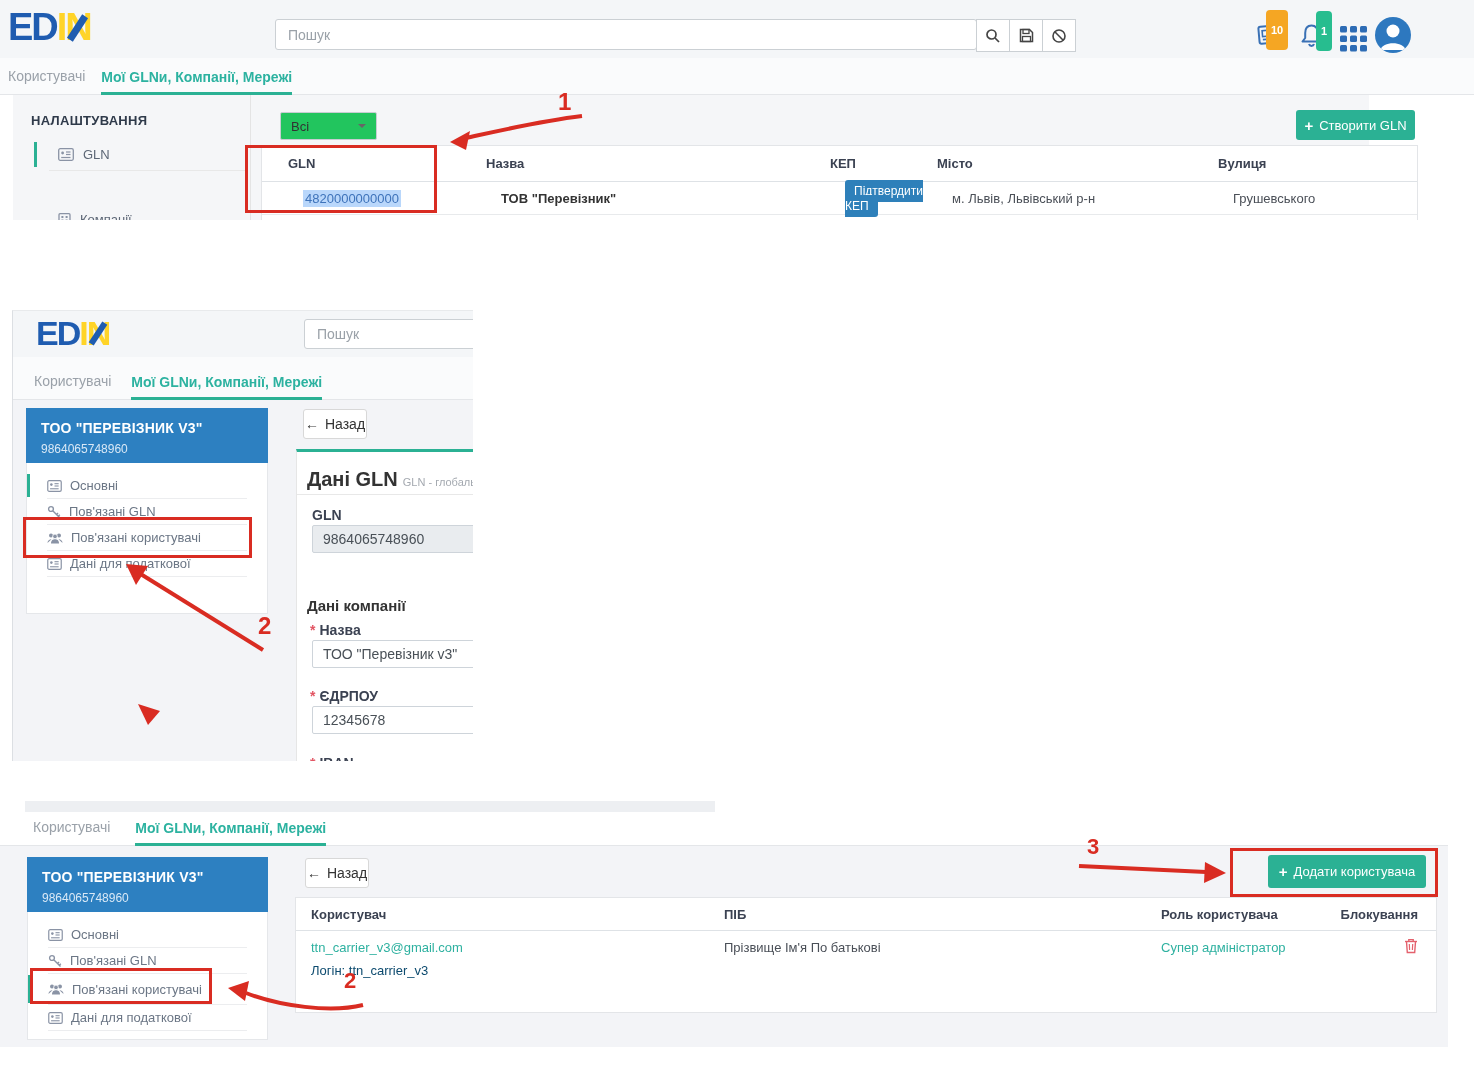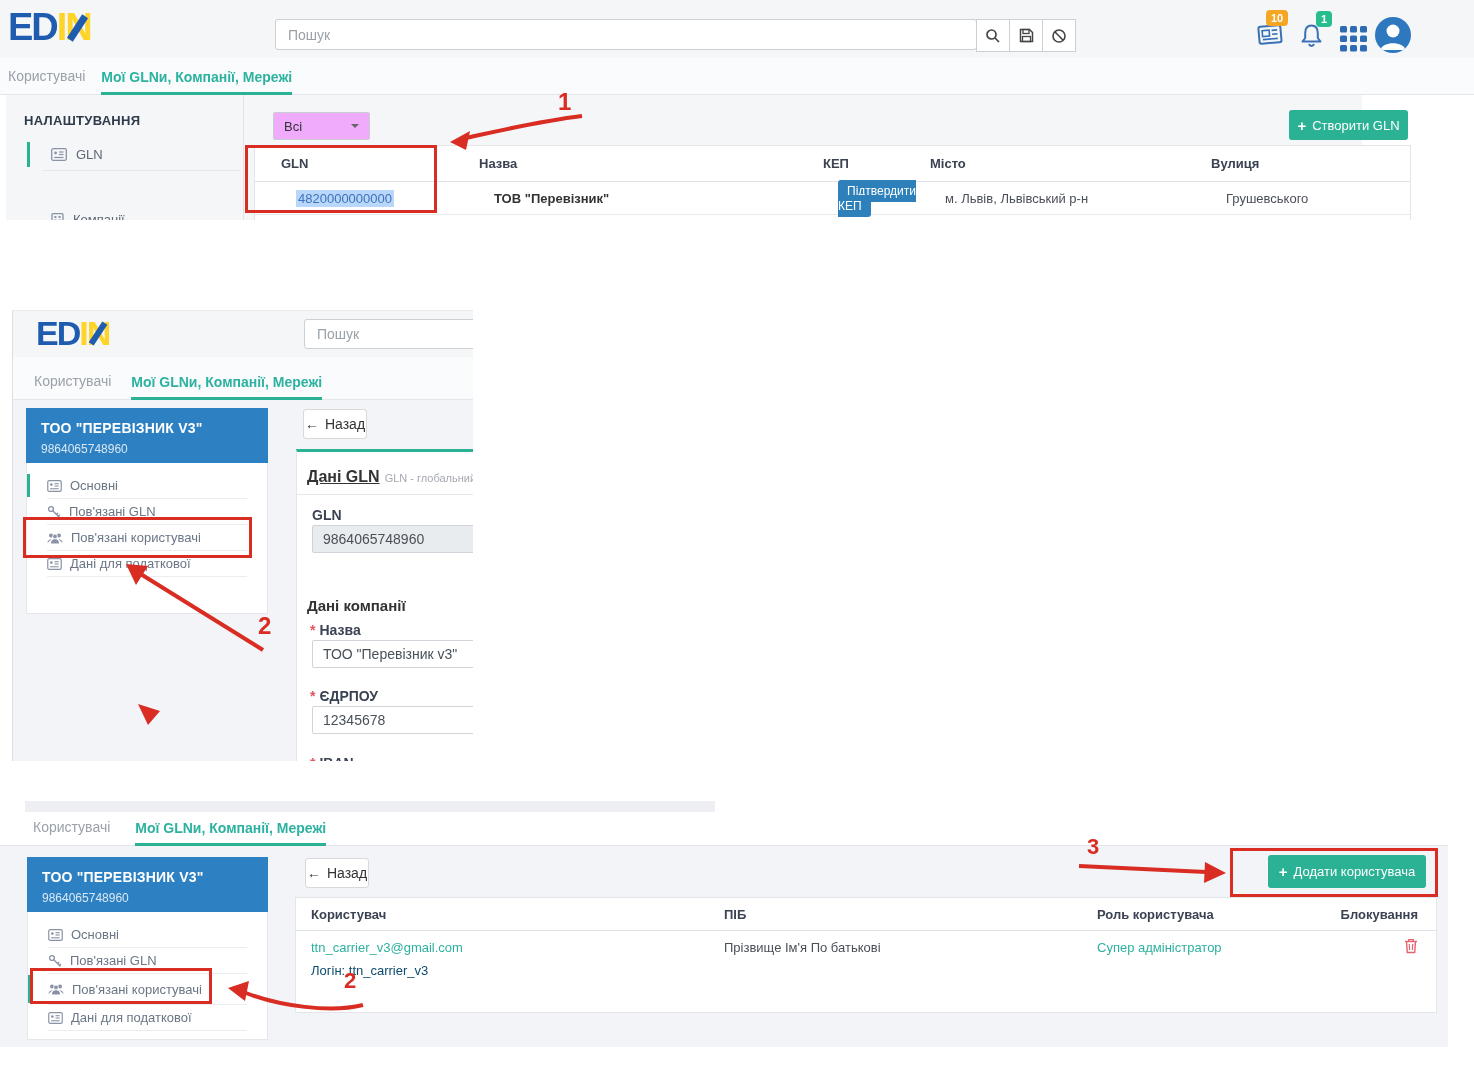--- a/index.html
+++ b/index.html
@@ -15,21 +15,21 @@
   .logo{font-weight:bold;letter-spacing:-2px;line-height:1;}
   .logo .lb{color:#1f5cb0;} .logo .ly{color:#ffd428;}
   .n-wrap{position:relative;display:inline-block;color:#ffd428;}
   .n-diag{position:absolute;background:#1f5cb0;transform:rotate(33deg);}
   .search{border:1px solid #cbd0d4;border-radius:3px;background:#fff;color:#333;
     font-size:14px;padding:0 12px;outline:none;box-sizing:border-box;}
   .search::placeholder{color:#9aa1a8;}
   .sbtn{width:34px;height:33px;background:#fff;border:1px solid #cbd0d4;display:flex;
     align-items:center;justify-content:center;box-sizing:border-box;margin-left:-1px;}
   .badge{position:absolute;font-size:11px;font-weight:bold;color:#fff;border-radius:4px;
-    padding:1px 5px;line-height:14px;}
+    padding:13px 5px;line-height:14px;}
   .badge.orange{background:#f5a623;} .badge.green{background:#27bd8f;}
   
   .tabs{display:flex;align-items:flex-end;border-bottom:1px solid #e4e6e9;background:#fafbfc;box-sizing:border-box;}
   .tab{font-size:14px;color:#9aa1a9;padding-bottom:10px;white-space:nowrap;cursor:pointer;}
   .tab.active{color:#2cb2a0;font-weight:bold;border-bottom:3px solid #2bb194;padding-bottom:7px;margin-bottom:-1px;}
   
   .card{background:#fff;border:1px solid #e3e5e8;box-sizing:border-box;}
   .content-bg{background:#f3f4f7;}
   .btn-green{background:#2bb194;color:#fff;border:none;border-radius:3px;font-size:13px;
     display:flex;align-items:center;justify-content:center;font-family:inherit;cursor:pointer;}
@@ -48,37 +48,37 @@
   .bluepanel .bp-gln{font-size:12px;color:#d9e8f6;margin-top:6px;}
   .menu-card{background:#fff;border:1px solid #e5e7ea;border-top:none;box-sizing:border-box;padding-top:10px;}
   .menu-item{position:relative;display:flex;align-items:center;gap:8px;font-size:13px;color:#6b7685;
     height:25px;margin:0 20px;border-bottom:1px solid #ecedef;cursor:pointer;white-space:nowrap;}
   .menu-item.active::before{content:"";position:absolute;left:-20px;top:1px;bottom:1px;width:3px;background:#2bb194;}
   
   .trow{display:flex;align-items:center;box-sizing:border-box;}
   .th{font-size:13px;font-weight:bold;color:#3b4252;}
   .td{font-size:13px;color:#4a4f57;}
   .tc1{width:198px;} .tc2{width:344px;} .tc3{width:107px;} .tc4{width:281px;} .tc5{flex:1;}
-  .bc1{width:413px;} .bc2{width:373px;} .bc3{width:154px;} .bc4{flex:1;text-align:right;padding-right:18px;}
+  .bc1{width:413px;} .bc2{width:437px;} .bc3{width:154px;} .bc4{flex:1;text-align:right;padding-right:18px;}
   .sel{background:#b9d7fb;color:#3e73ba;padding:1px 2px;}
   .bold{font-weight:bold;color:#333;}
   .teal-link{color:#2eb1a0;cursor:pointer;text-decoration:none;}
   
   .form-card{background:#fff;border:1px solid #e6e6e6;border-top:3px solid #2bb194;box-sizing:border-box;}
-  .f-title{font-size:16px;font-weight:bold;color:#333;text-decoration:underline;}
+  .f-title{font-size:20px;font-weight:bold;color:#333;}
   .f-sub{font-size:11px;color:#a4a9b0;font-weight:normal;margin-left:5px;white-space:nowrap;}
   .f-label{font-size:14px;font-weight:bold;color:#3b4252;}
   .req{color:#e25563;margin-right:4px;}
   .f-input{box-sizing:border-box;height:28px;border:1px solid #ced4da;border-radius:2px;background:#fff;
     font-size:14px;color:#495057;padding:0 10px;font-family:inherit;outline:none;}
   .f-input[disabled]{background:#e9ecef;color:#495057;}
   .f-sep{border-top:1px solid #e8e8e8;}
   .section-title{font-size:15px;font-weight:bold;color:#333;}
   
-  .selectbox{background:#f0abfc;border:1px solid #c8cdd2;border-radius:2px;display:flex;align-items:center;
+  .selectbox{background:#22c55e;border:1px solid #c8cdd2;border-radius:2px;display:flex;align-items:center;
     justify-content:space-between;font-size:13px;color:#333;padding:0 10px;box-sizing:border-box;cursor:pointer;}
   .chev{width:0;height:0;border:4px solid transparent;border-top-color:#666;margin-top:4px;}
   
   .redbox{position:absolute;border:3px solid #d92c22;z-index:40;pointer-events:none;}
   .redlabel{position:absolute;color:#d92c22;font-weight:bold;z-index:55;pointer-events:none;}
   #arrows{position:absolute;left:0;top:0;z-index:50;pointer-events:none;}
   .strip{background:#edeff2;border-bottom:1px solid #dfe2e5;}
   .icon{display:inline-flex;align-items:center;justify-content:center;}
 </style>
 </head>
@@ -171,21 +171,21 @@
               <path d="M6.5 34 C8 25 30 25 31.5 34 Z" fill="#fff"></path>
             </g>
           </svg>
       </span>
     </div>
   </div>
   <div class="tabs abs" style="left:0;top:58px;width:1474px;height:37px;padding-left:8px;gap:16px;">
     <span class="tab">Користувачі</span>
     <span class="tab active">Мої GLNи, Компанії, Мережі</span>
   </div>
-  <div class="content-bg abs" style="left:6px;top:95px;width:1356px;height:125px;background:#f5f6f8;">
+  <div class="content-bg abs" style="left:13px;top:95px;width:1356px;height:125px;background:#f5f6f8;">
     <div class="abs" style="left:0;top:0;width:237px;height:125px;border-right:1px solid #e4e4e4;">
       <div class="side-title abs" style="left:18px;top:18px;">НАЛАШТУВАННЯ</div>
       <div class="side-item active abs" style="left:18px;top:44px;width:199px;box-sizing:border-box;">
         <span class="icon">
           <svg width="16" height="13" viewBox="0 0 16 13">
               <rect x="0.7" y="0.7" width="14.6" height="11.6" rx="1.5" fill="none" stroke="#8a93a5" stroke-width="1.3"></rect>
               <circle cx="4.6" cy="5" r="1.4" fill="#8a93a5"></circle>
               <line x1="8" y1="4" x2="12.5" y2="4" stroke="#8a93a5" stroke-width="1.2"></line>
               <line x1="8" y1="6.5" x2="12.5" y2="6.5" stroke="#8a93a5" stroke-width="1.2"></line>
               <line x1="3.2" y1="9.5" x2="12.5" y2="9.5" stroke="#8a93a5" stroke-width="1.2"></line>

